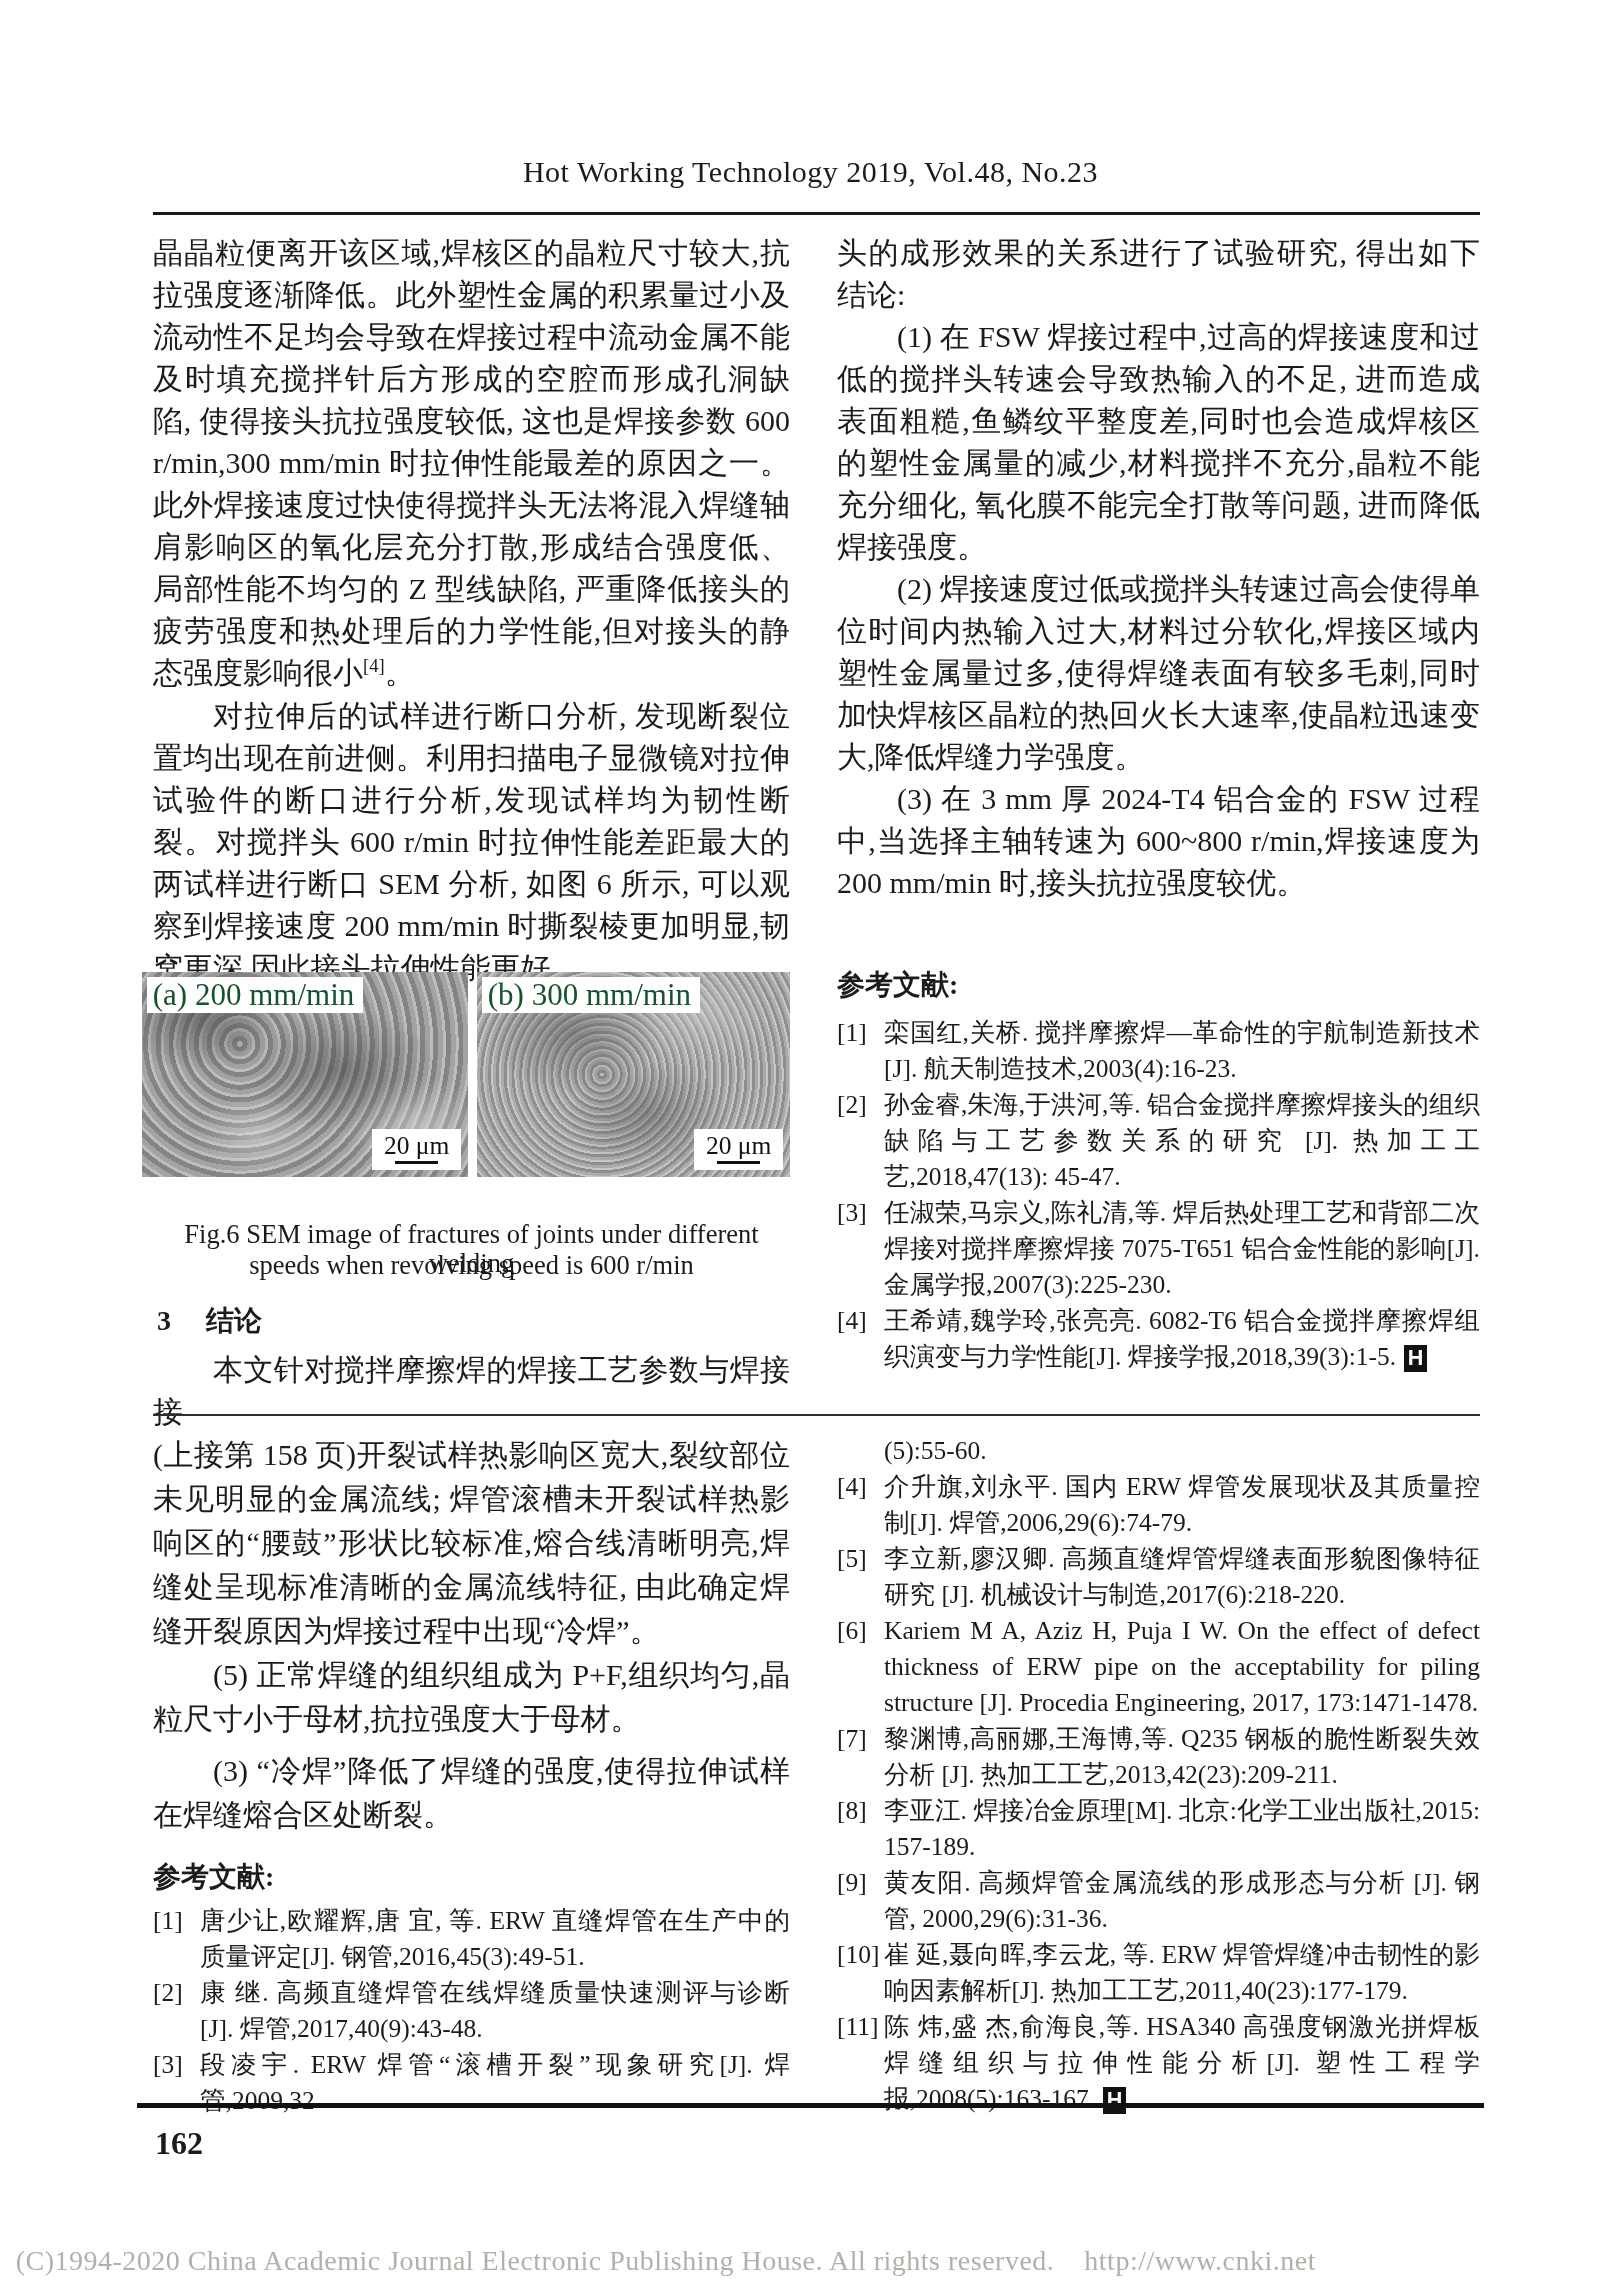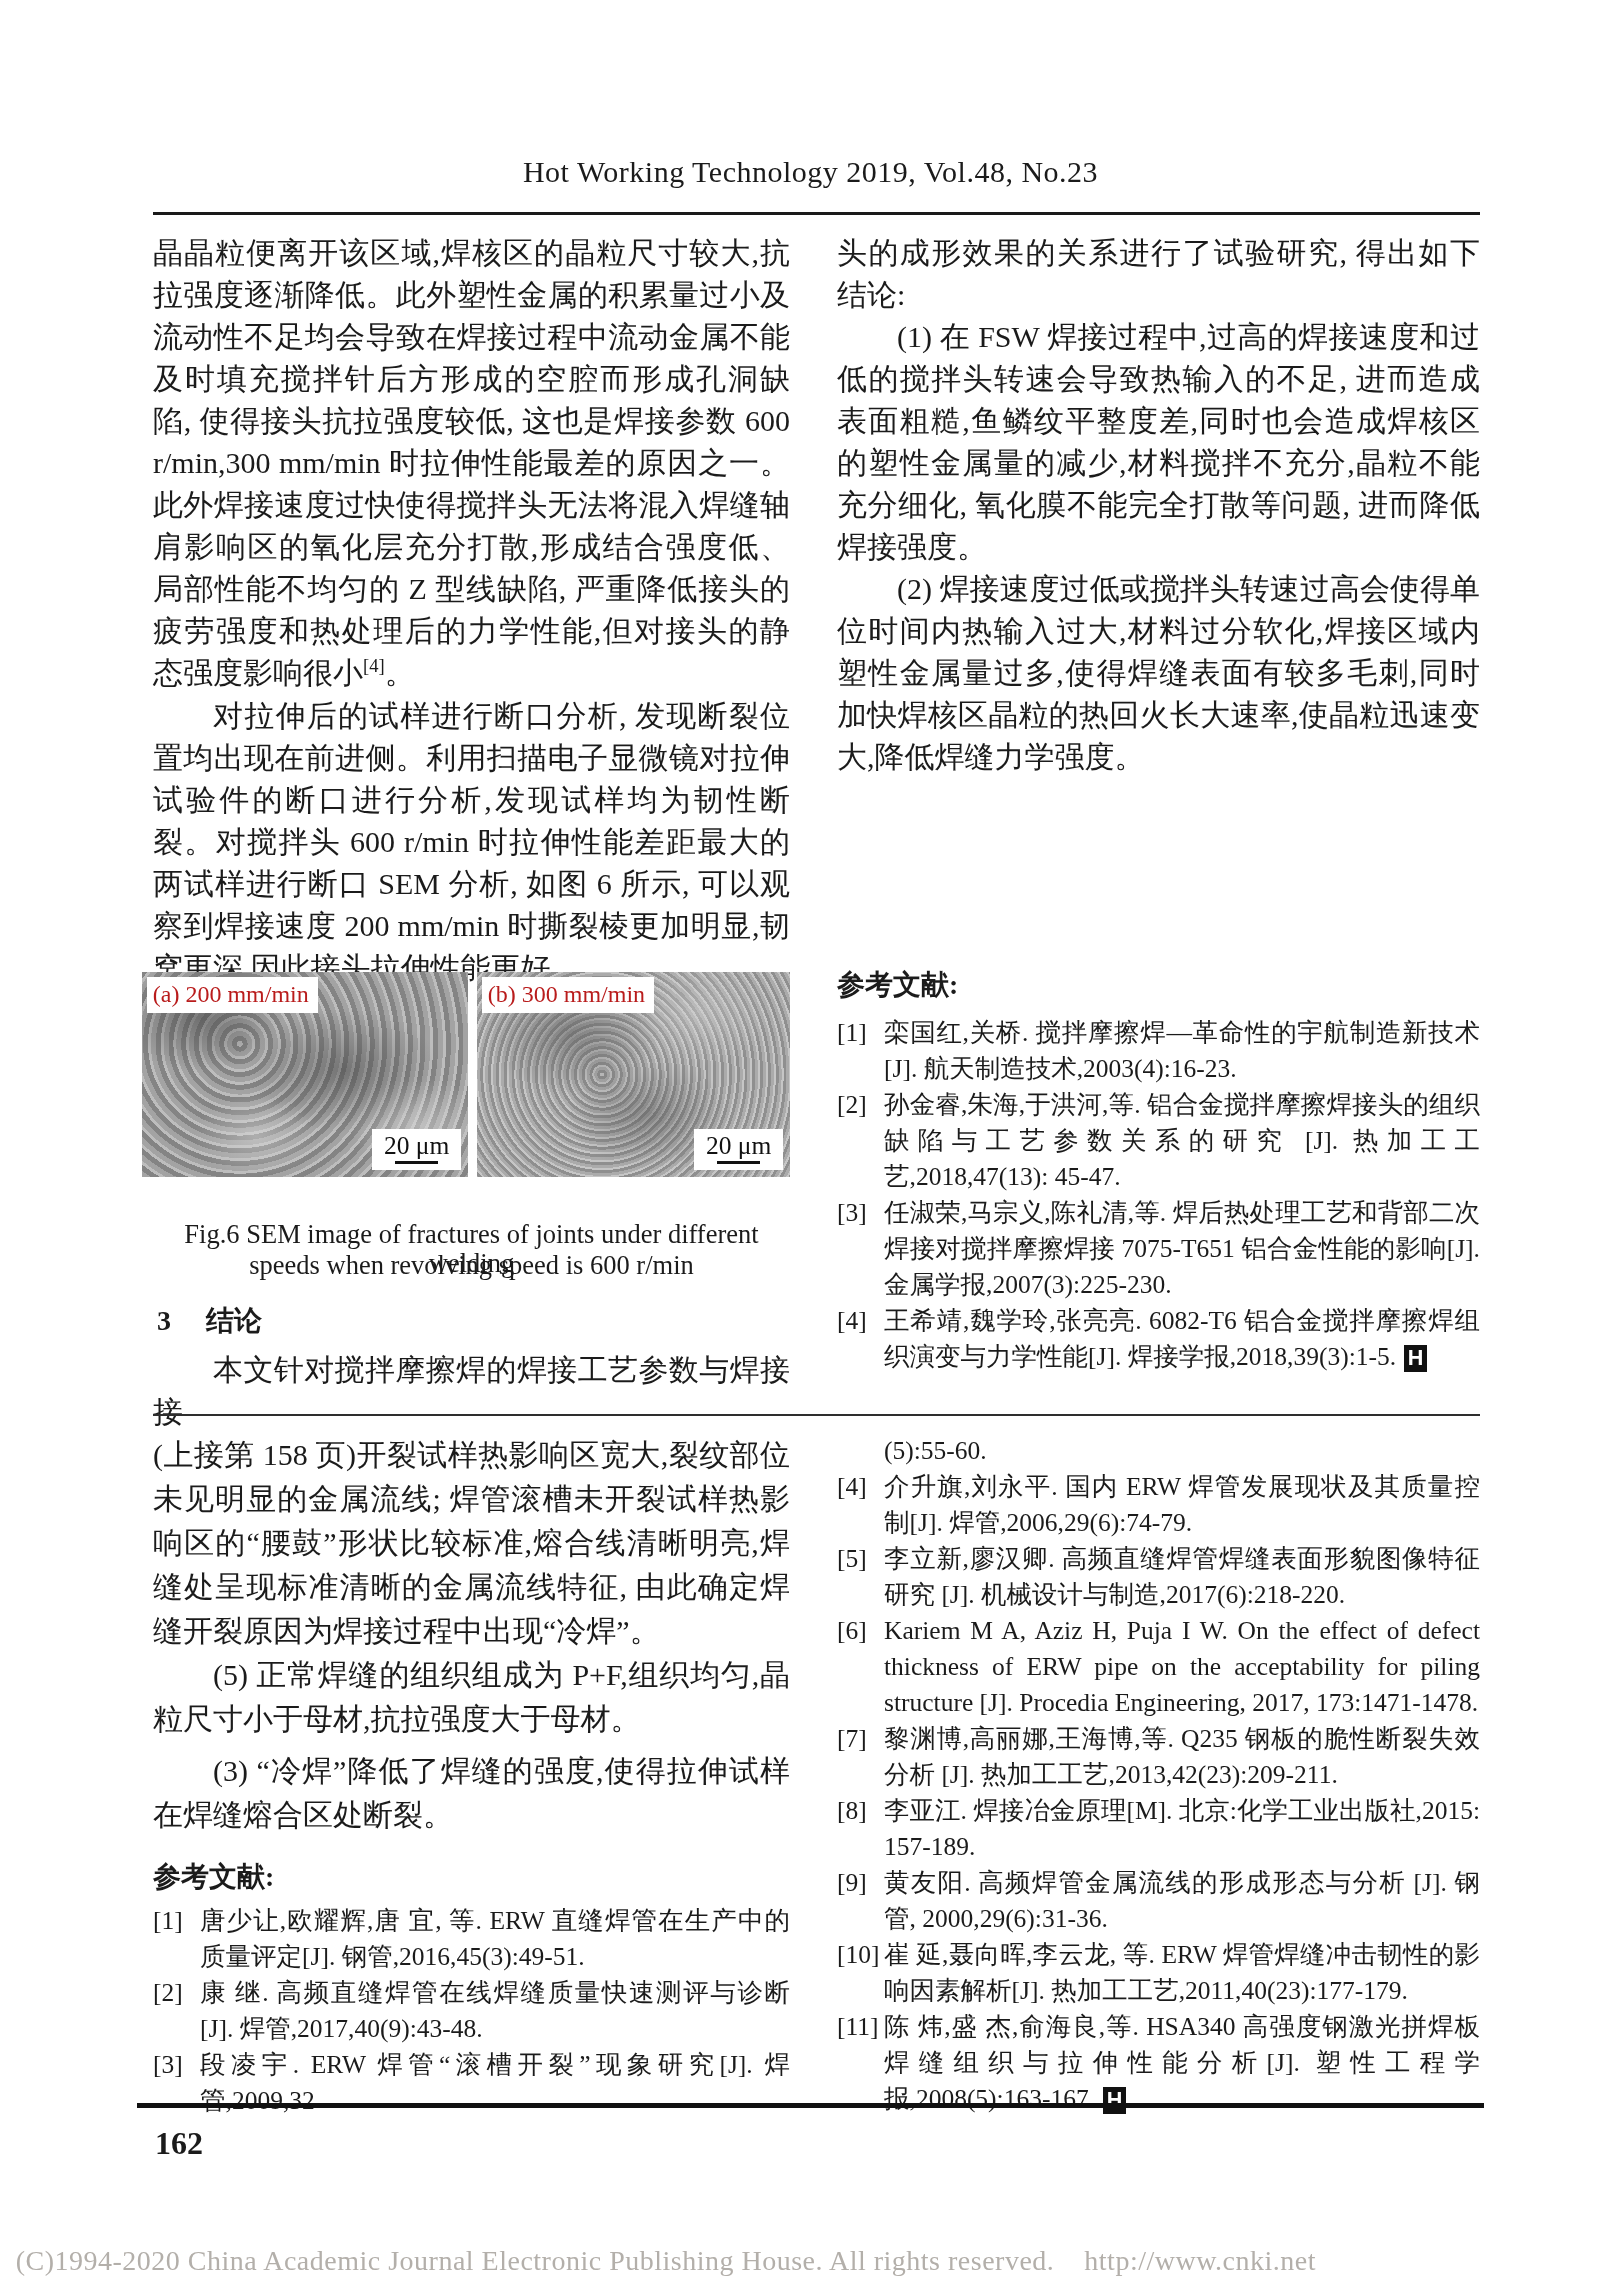--- a/index.html
+++ b/index.html
@@ -41,22 +41,22 @@
   .sem-b{
     background-image:
       radial-gradient(ellipse 127px 88px at 30% 30%, rgba(90,90,90,.5), transparent 70%),
       radial-gradient(ellipse 108px 78px at 70% 20%, rgba(210,210,210,.45), transparent 70%),
       radial-gradient(ellipse 118px 78px at 55% 70%, rgba(75,75,75,.4), transparent 70%),
       repeating-radial-gradient(circle at 40% 50%, #c6c6c6 0 2px, #8f8f8f 2px 4.9px, #ababab 4.9px 7.8px),
       repeating-radial-gradient(circle at 80% 60%, #bfbfbf 0 2px, #939393 2px 4.9px, #a6a6a6 4.9px 8.8px);
   }
   .sem-label{
     position:absolute;top:4.9px;left:4.9px;
-    background:#ffffff;color:#b91c1c;
-    font-size:24px;line-height:33px;padding:1px 8.8px 2px 5.9px;
+    background:#ffffff;color:#14532d;
+    font-size:31px;line-height:33px;padding:1px 8.8px 2px 5.9px;
   }
   .sem-scale{
     position:absolute;bottom:6.9px;right:6.9px;
     background:#ffffff;color:#111;text-align:center;
     font-size:25.5px;line-height:29px;padding:2px 11.8px 5.9px 11.8px;
   }
   .scalebar{width:43px;height:2.9px;background:#111;margin:1px auto 0 auto;}
   .fig-caption{font-size:26.5px;line-height:29px;text-align:center;width:637px;}
   .sec-head{font-size:28px;font-weight:bold;}
   .sec-head .num{margin-right:35px;}
@@ -101,20 +101,21 @@
 
   <div class="abs sec-head" style="left:157px;top:1302px;"><span class="num">3</span><span>结论</span></div>
   <div class="abs col" style="left:153px;top:1349px;">
     <p class="body-text indent">本文针对搅拌摩擦焊的焊接工艺参数与焊接接</p>
   </div>
 
   <div class="abs col-r" style="left:837px;top:232px;">
     <p class="body-text">头的成形效果的关系进行了试验研究, 得出如下结论:</p>
     <p class="body-text indent" style="margin-top:0;">(1) 在 FSW 焊接过程中,过高的焊接速度和过低的搅拌头转速会导致热输入的不足, 进而造成表面粗糙,鱼鳞纹平整度差,同时也会造成焊核区的塑性金属量的减少,材料搅拌不充分,晶粒不能充分细化, 氧化膜不能完全打散等问题, 进而降低焊接强度。</p>
     <p class="body-text indent" style="margin-top:0;">(2) 焊接速度过低或搅拌头转速过高会使得单位时间内热输入过大,材料过分软化,焊接区域内塑性金属量过多,使得焊缝表面有较多毛刺,同时加快焊核区晶粒的热回火长大速率,使晶粒迅速变大,降低焊缝力学强度。</p>
+    <p class="body-text indent" style="margin-top:0;">(3) 在 3 mm 厚 2024-T4 铝合金的 FSW 过程中,当选择主轴转速为 600~800 r/min,焊接速度为 200 mm/min 时,接头抗拉强度较优。</p>
   </div>
   <div class="abs ref-head" style="left:837px;top:966px;">参考文献:</div>
   <div class="abs col-r" style="left:837px;top:1015px;">
     <div class="ref">
         <span class="no">[1]</span>
         <p class="txt">栾国红,关桥. 搅拌摩擦焊—革命性的宇航制造新技术[J]. 航天制造技术,2003(4):16-23.</p>
       </div>
     <div class="ref">
         <span class="no">[2]</span>
         <p class="txt">孙金睿,朱海,于洪河,等. 铝合金搅拌摩擦焊接头的组织缺陷与工艺参数关系的研究 [J].  热加工工艺,2018,47(13): 45-47.</p>

